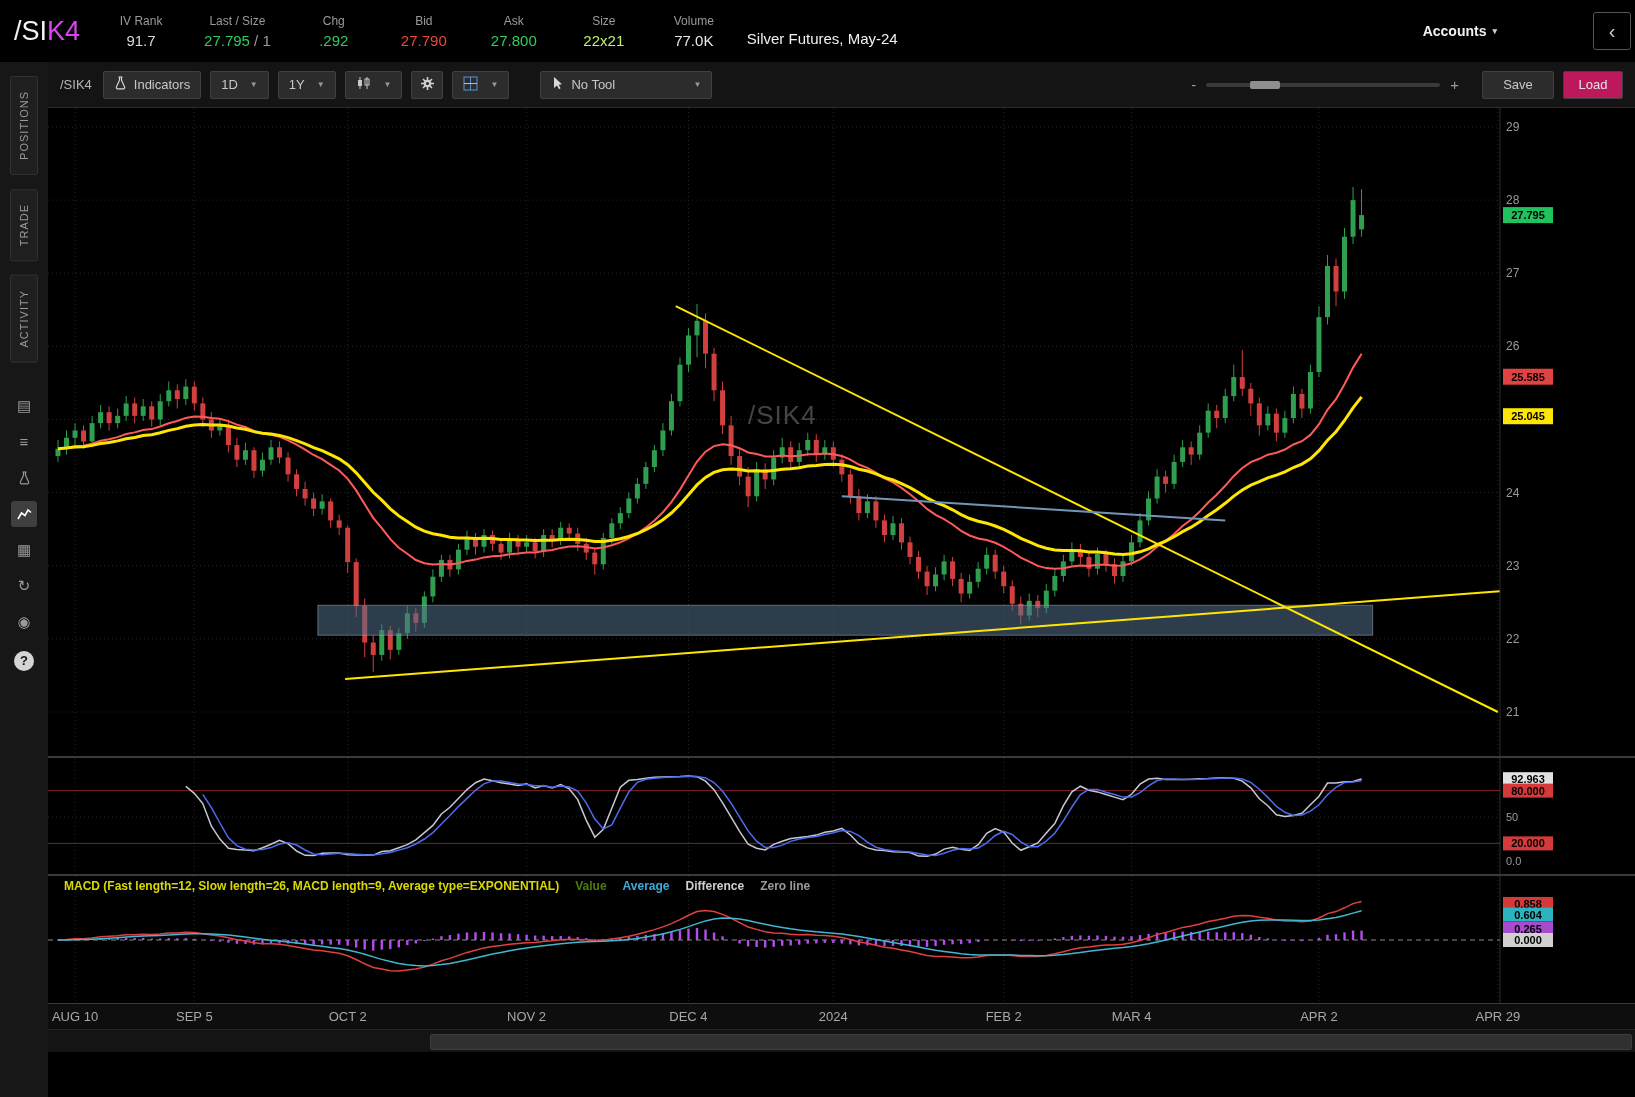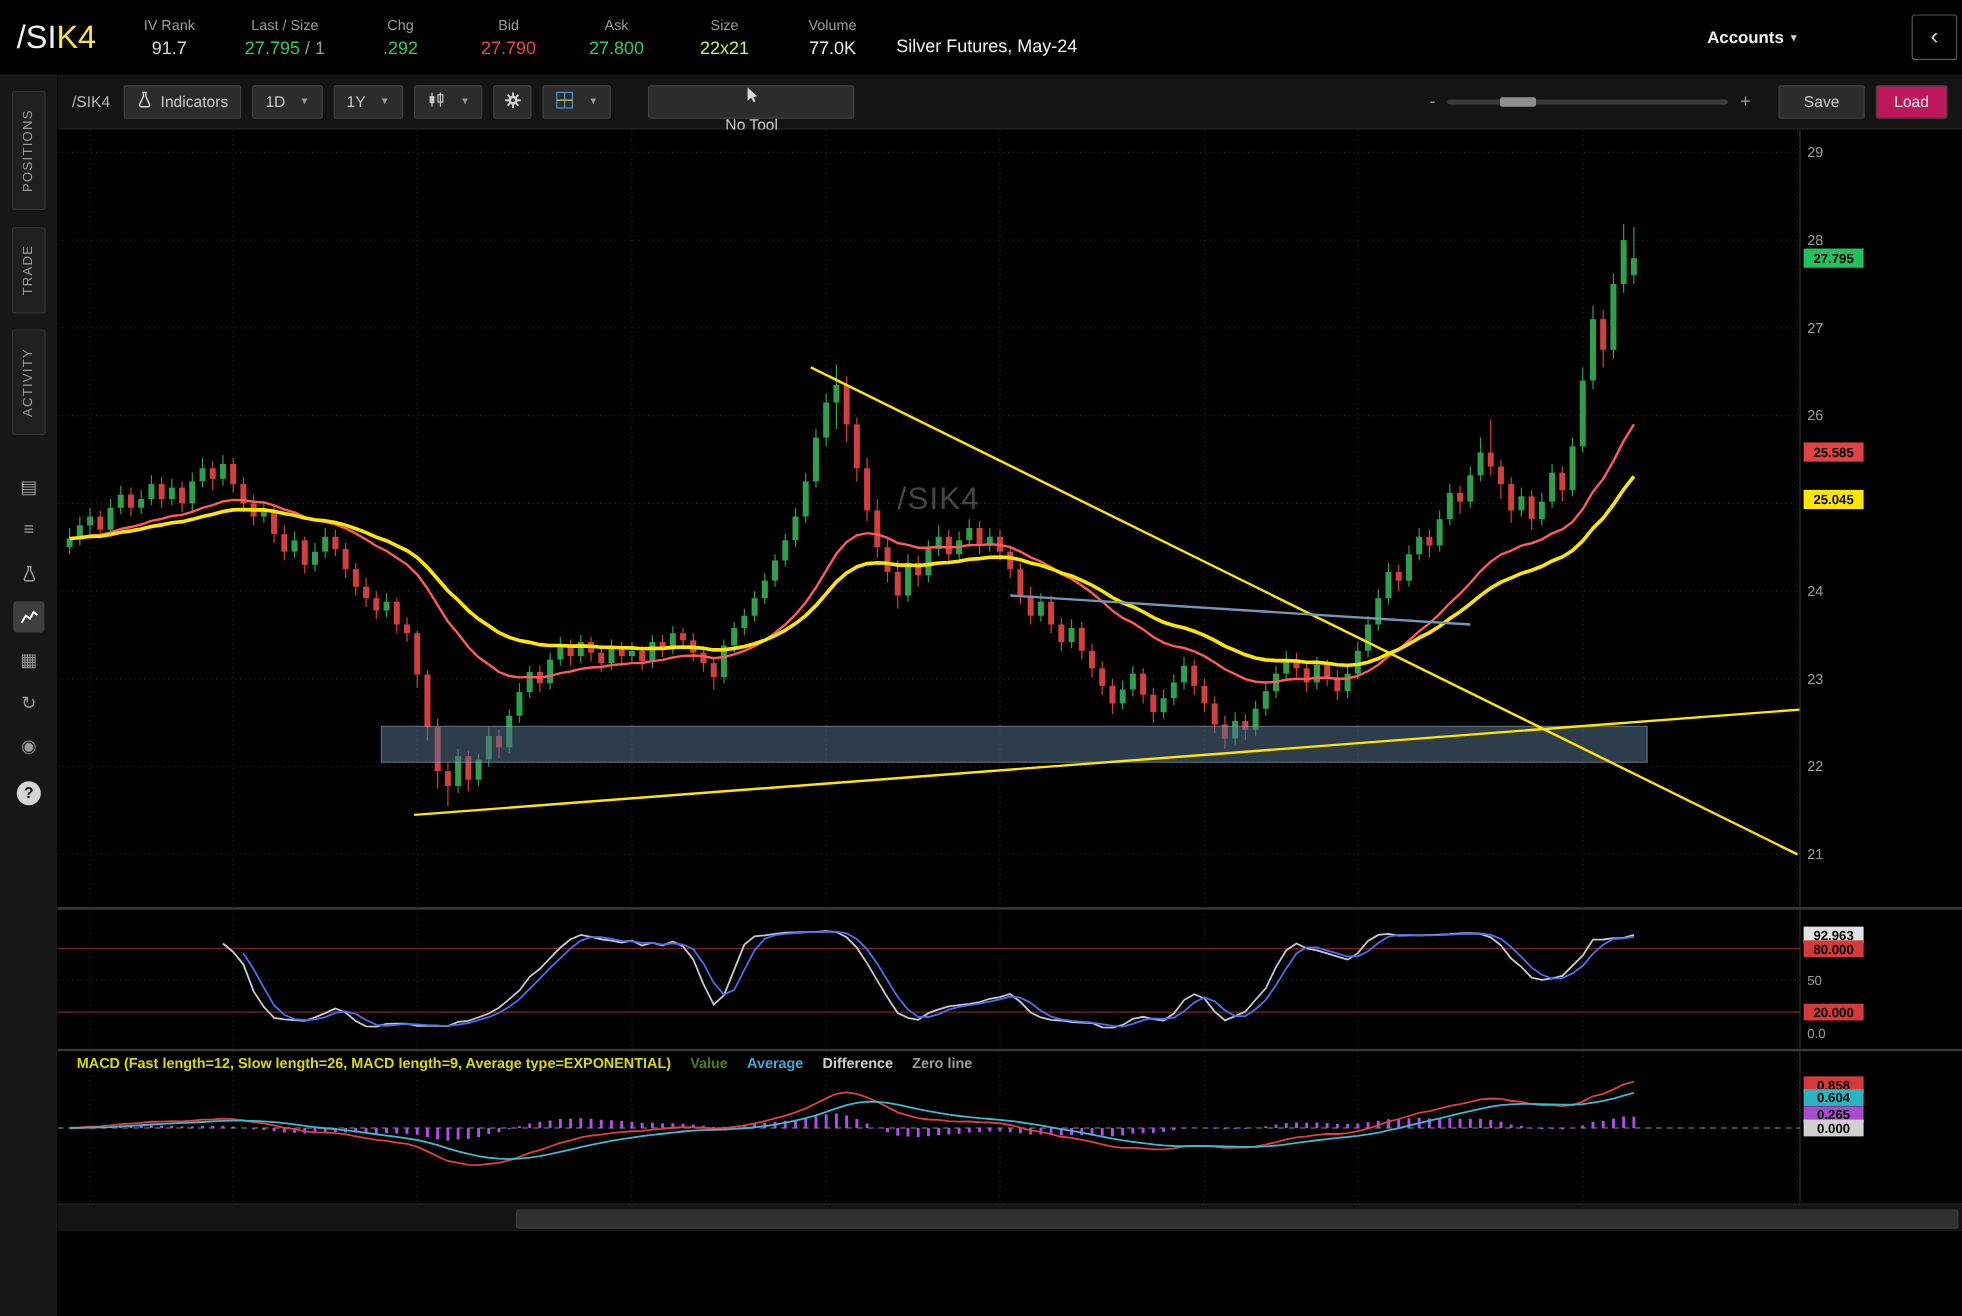--- a/index.html
+++ b/index.html
@@ -3,21 +3,21 @@
 <meta charset="utf-8">
 <style>
   html,body{margin:0;padding:0;background:#000;}
   body{width:1635px;height:1097px;overflow:hidden;font-family:"Liberation Sans",sans-serif;-webkit-font-smoothing:antialiased;}
   .app{position:relative;width:1635px;height:1097px;background:#000;}
 
   
   .header{position:absolute;top:0;left:0;right:0;height:62px;background:#000;display:flex;align-items:center;padding:0 0 0 14px;box-sizing:border-box;}
   .symbol{font-size:27px;margin-right:34px;white-space:nowrap;}
   .sym-main{color:#f2f2f2;}
-  .sym-sub{color:#fde047;margin-top:12px;}
+  .sym-sub{color:#d946ef;margin-top:12px;}
   .stats{display:flex;gap:36px;}
   .stat{display:flex;flex-direction:column;align-items:center;min-width:54px;}
   .stat-label{font-size:12px;color:#9a9a9a;margin-bottom:4px;white-space:nowrap;}
   .stat-value{font-size:15px;white-space:nowrap;}
   .stat-suffix{color:#9a9a9a;}
   .instrument{font-size:15px;color:#f0f0f0;margin-left:26px;align-self:center;padding-top:14px;white-space:nowrap;}
   .accounts{margin-left:auto;color:#f0f0f0;font-size:14px;font-weight:bold;display:flex;align-items:center;gap:6px;cursor:pointer;}
   .accounts .caret{font-size:9px;color:#cfcfcf;}
   .collapse-btn{width:36px;height:36px;border:1px solid #555;border-radius:3px;margin-left:96px;margin-right:4px;display:flex;align-items:center;justify-content:center;color:#ccc;font-size:20px;cursor:pointer;}
 
@@ -30,21 +30,21 @@
   .help-circle{width:20px;height:20px;border-radius:50%;background:#d4d4d4;color:#111;font-weight:bold;font-size:13px;display:flex;align-items:center;justify-content:center;margin-top:6px;cursor:pointer;}
 
   
   .content{position:absolute;top:62px;left:48px;right:0;bottom:0;display:flex;flex-direction:column;background:#000;}
 
   .toolbar{height:46px;min-height:46px;background:#141414;border-bottom:1px solid #2a2a2a;display:flex;align-items:center;gap:9px;padding:0 12px;box-sizing:border-box;}
   .tb-sym{color:#b8b8b8;font-size:13px;margin-right:2px;}
   .tb-btn{display:flex;align-items:center;gap:7px;background:#2c2c2c;border:1px solid #404040;border-radius:2px;color:#c8c8c8;font-size:13px;height:28px;padding:0 10px;box-sizing:border-box;cursor:pointer;white-space:nowrap;}
   .tb-caret{font-size:8px;color:#9a9a9a;margin-left:5px;}
   .tb-icon-btn{width:32px;justify-content:center;padding:0;}
-  .tb-tool{width:172px;justify-content:flex-start;margin-left:22px;flex-direction:column;}
+  .tb-tool{width:172px;justify-content:flex-start;margin-left:22px;}
   .tb-tool .tb-caret{margin-left:auto;}
   .zoom{display:flex;align-items:center;gap:10px;color:#9a9a9a;font-size:15px;margin-left:auto;}
   .zoom-track{width:234px;height:4px;background:#3a3a3a;border-radius:2px;position:relative;cursor:pointer;}
   .zoom-thumb{position:absolute;left:44px;top:-2px;width:30px;height:8px;background:#8f8f8f;border-radius:2px;cursor:pointer;}
   .tb-save{width:72px;justify-content:center;margin-left:14px;}
   .tb-load{width:60px;justify-content:center;background:#be185d;color:#e4e4e4;}
 
   .pane{position:relative;background:#000;}
   .pane-price{height:648px;min-height:648px;}
   .pane-stoch{height:116px;min-height:116px;border-top:2px solid #3a3a3a;}
@@ -773,20 +773,32 @@
           <text x="1480" y="31.964" fill="#000" font-size="11" font-weight="bold" text-anchor="middle">0.858</text>
           <rect x="1455" y="31.632000000000005" width="50" height="14" fill="#2bb3c0"></rect>
           <text x="1480" y="42.632000000000005" fill="#000" font-size="11" font-weight="bold" text-anchor="middle">0.604</text>
           <rect x="1455" y="45.87" width="50" height="14" fill="#a64ccc"></rect>
           <text x="1480" y="56.87" fill="#000" font-size="11" font-weight="bold" text-anchor="middle">0.265</text>
           <rect x="1455" y="57" width="50" height="14" fill="#d0d0d0"></rect>
           <text x="1480" y="68" fill="#000" font-size="11" font-weight="bold" text-anchor="middle">0.000</text>
         </svg>
     </div>
 
+    <div class="time-axis" id="time-axis">
+        <span class="time-label" style="left: 3.04px;">AUG 10</span>
+        <span class="time-label" style="left: 122.32px;">SEP 5</span>
+        <span class="time-label" style="left: 275.68px;">OCT 2</span>
+        <span class="time-label" style="left: 454.6px;">NOV 2</span>
+        <span class="time-label" style="left: 616.48px;">DEC 4</span>
+        <span class="time-label" style="left: 761.32px;">2024</span>
+        <span class="time-label" style="left: 931.72px;">FEB 2</span>
+        <span class="time-label" style="left: 1059.52px;">MAR 4</span>
+        <span class="time-label" style="left: 1246.96px;">APR 2</span>
+        <span class="time-label" style="left: 1425.88px;">APR 29</span>
+      </div>
 
     <div class="hscroll">
       <div class="hscroll-thumb"></div>
     </div>
 
     <div class="bottom-filler"></div>
   </div>
 </div>
 
 </body></html>

